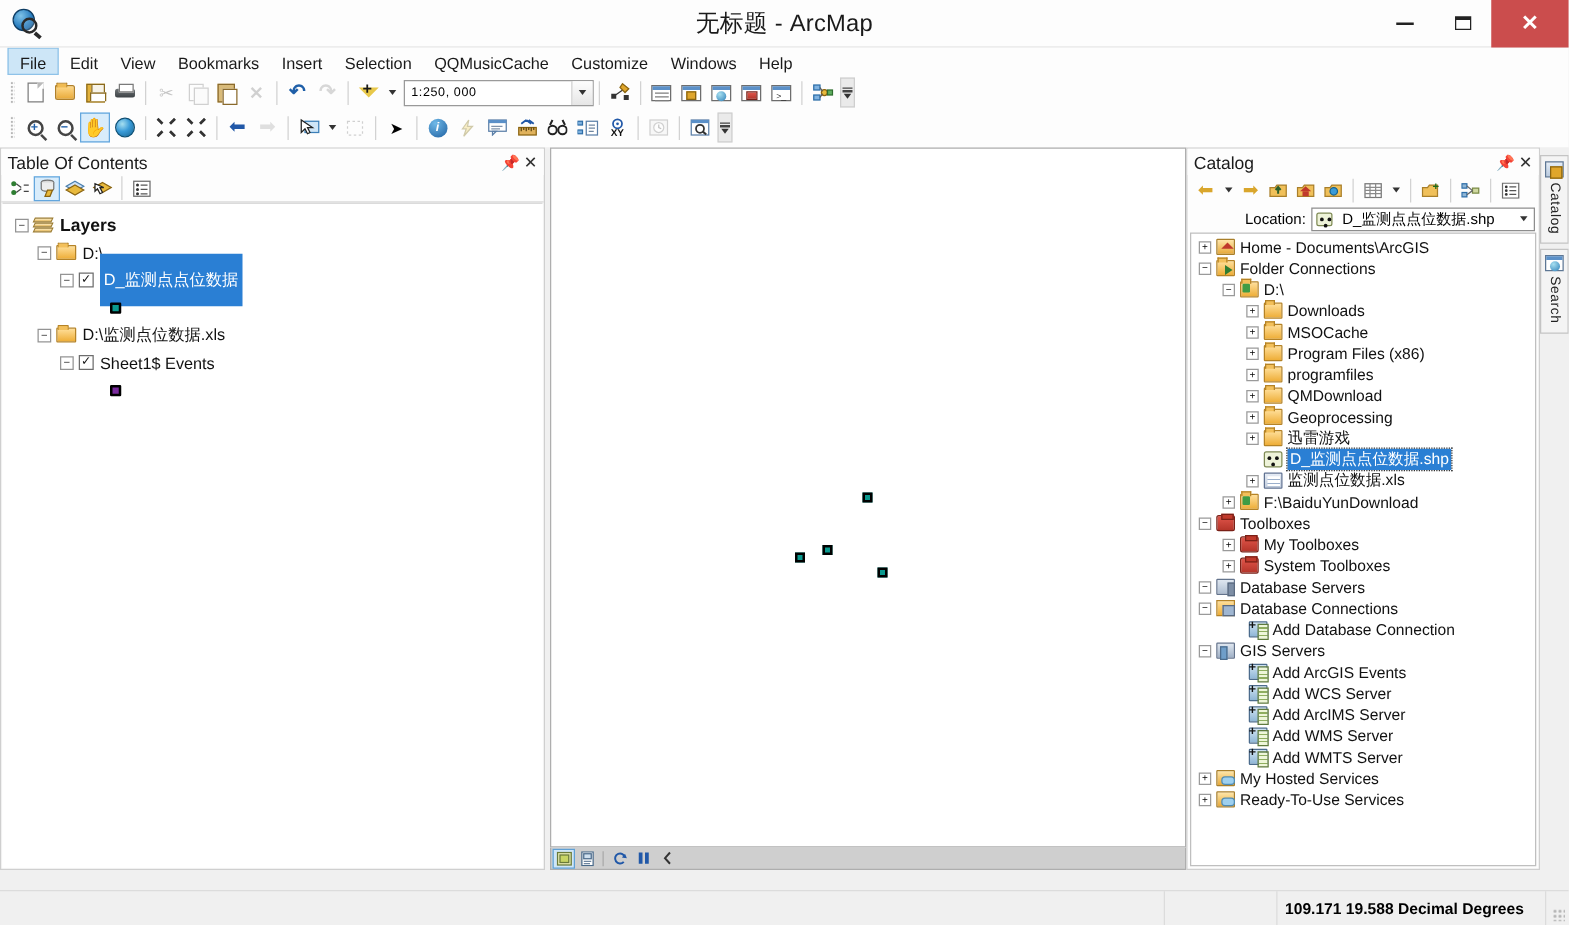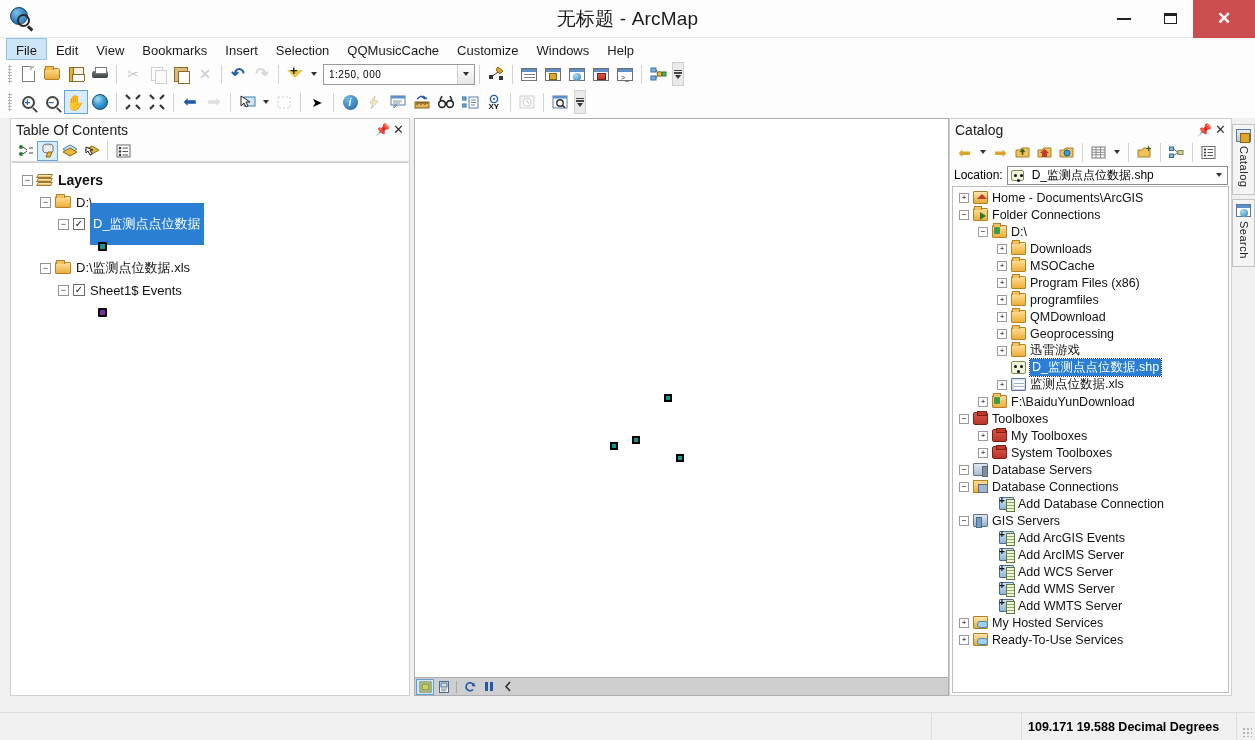--- a/index.html
+++ b/index.html
@@ -144,21 +144,21 @@
   .g-cursor{font-size:13px;line-height:1;}
   .g-info{width:15px;height:15px;border-radius:50%;background:radial-gradient(circle at 35% 25%,#6fb9e8,#1e5fa0);color:#fff;font-size:10px;font-weight:bold;display:flex;align-items:center;justify-content:center;font-style:italic;}
   .g-win{width:16px;height:13px;background:#fff;border:1px solid #6d6d6d;position:relative;}
   .g-win:before{content:"";position:absolute;top:0;left:0;right:0;height:3px;background:#5b90c8;}
 
   
   .main { display: flex; height: 578px; background:#f0f0f0; }
 
   
   .toc {
-    width: 400px; margin-left: 10px; background: #fdfdfd;
+    width: 436px; background: #fdfdfd;
     display: flex; flex-direction: column;
     border: 1px solid #cfcfcf;
   }
   .panel-head {
     height: 21px; display: flex; align-items: center;
     padding: 0 3px 0 5px; background: #fdfdfd;
   }
   .panel-title { font-size: 14px; color: #1a1a1a; }
   .panel-head .actions { margin-left: auto; display: flex; align-items: center; gap: 3px; padding-right:2px;}
   .pin-ico { font-size: 12px; color: #333; transform: rotate(0deg); cursor: default;}
@@ -211,21 +211,21 @@
   .mb-spacer{flex:1;}
 
   
   .catalog {
     width: 283px; margin-right: 0px; background:#fdfdfd;
     display:flex; flex-direction:column; border:1px solid #cfcfcf;
   }
   .cat-toolbar{height:24px;display:flex;align-items:center;padding-left:4px;gap:1px;}
   .cat-tb-btn{width:21px;height:21px;display:flex;align-items:center;justify-content:center;border:1px solid transparent;cursor:default;}
   .cat-loc{height:22px;display:flex;align-items:center;padding:0 3px 0 4px;gap:4px;}
-  .cat-loc .lab{font-size:12px;}
+  .cat-loc .lab{font-size:12px;margin-left:42px;}
   .cat-combo{flex:1;height:19px;border:1px solid #8d8d8d;background:#fff;display:flex;align-items:center;padding-left:3px;gap:4px;}
   .cat-combo .arrow{margin-left:auto;width:16px;height:17px;display:flex;align-items:center;justify-content:center;}
   .cat-tree{flex:1;background:#fff;border:1px solid #bfbfbf;margin:0 2px 2px 2px;overflow:hidden;padding-top:2px;}
   .cat-row{display:flex;align-items:center;height:17px;white-space:nowrap;}
   .cat-exp{width:10px;height:10px;border:1px solid #9a9a9a;background:#fff;display:inline-flex;align-items:center;justify-content:center;font-size:8px;line-height:1;margin-right:4px;flex:none;cursor:default;}
   .cat-exp.none{border:0;background:transparent;}
   .cat-lbl{font-size:12.5px;color:#111;}
   .cat-lbl.sel{background:#2a7fd4;color:#fff;padding:0 2px;outline:1px dotted #333;}
   .ci{width:15px;height:13px;margin-right:4px;flex:none;position:relative;}
   .ci-folder{background:linear-gradient(#ffdf9a,#eeae38);border:1px solid #b58326;border-radius:1px;}
@@ -919,26 +919,26 @@
         <span class="cat-lbl">GIS Servers</span>
       </div>
       <div class="cat-row" style="padding-left:32px">
         <span class="cat-exp none"></span>
         <span class="ci ci-srvadd"></span>
         <span class="cat-lbl">Add ArcGIS Events</span>
       </div>
       <div class="cat-row" style="padding-left:32px">
         <span class="cat-exp none"></span>
         <span class="ci ci-srvadd"></span>
-        <span class="cat-lbl">Add ArcIMS Server</span>
+        <span class="cat-lbl">Add WCS Server</span>
       </div>
       <div class="cat-row" style="padding-left:32px">
         <span class="cat-exp none"></span>
         <span class="ci ci-srvadd"></span>
-        <span class="cat-lbl">Add WCS Server</span>
+        <span class="cat-lbl">Add ArcIMS Server</span>
       </div>
       <div class="cat-row" style="padding-left:32px">
         <span class="cat-exp none"></span>
         <span class="ci ci-srvadd"></span>
         <span class="cat-lbl">Add WMS Server</span>
       </div>
       <div class="cat-row" style="padding-left:32px">
         <span class="cat-exp none"></span>
         <span class="ci ci-srvadd"></span>
         <span class="cat-lbl">Add WMTS Server</span>

